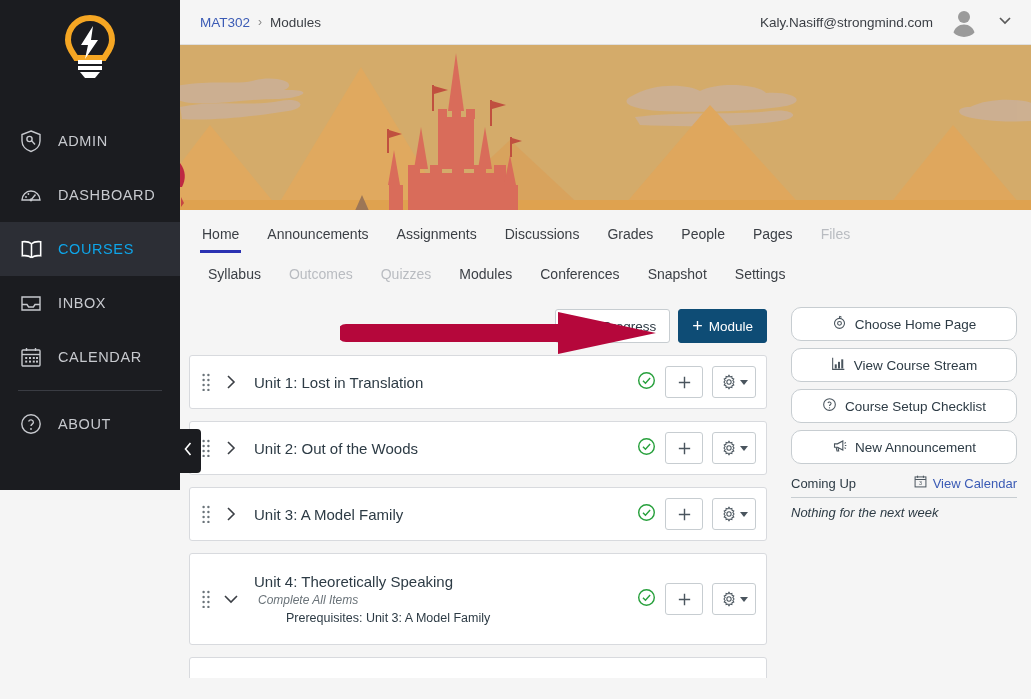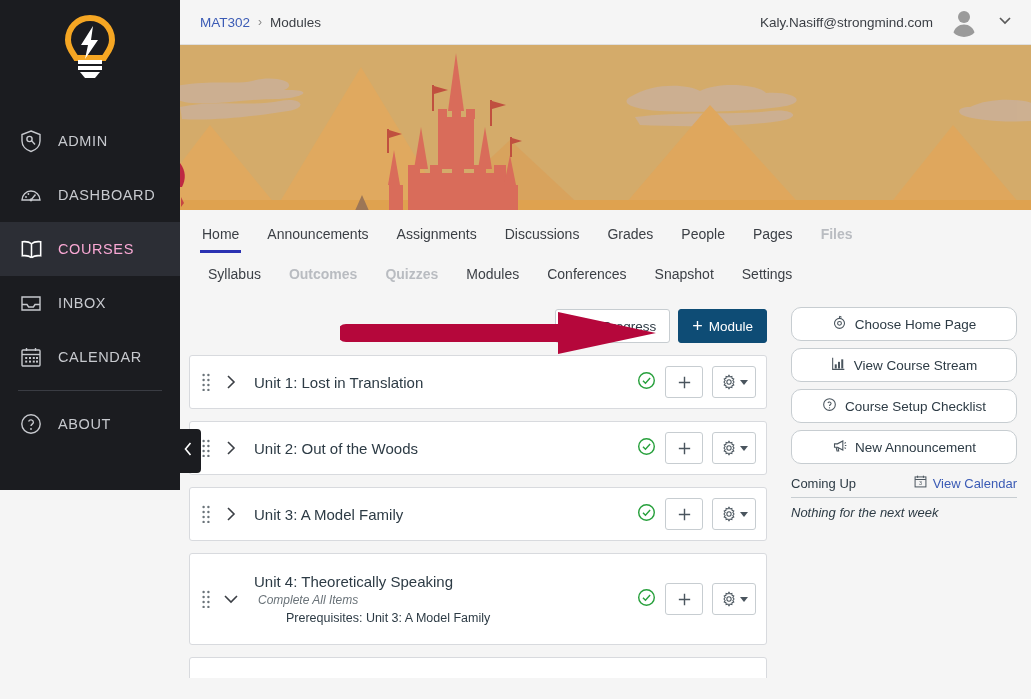--- a/index.html
+++ b/index.html
@@ -24,21 +24,21 @@
   }
   .nav-list { margin-top: 14px; }
   .nav-item {
     display: flex; align-items: center;
     height: 54px;
     padding-left: 16px;
     color: #c7c9ce;
     cursor: pointer;
     user-select: none;
   }
-  .nav-item.active { background: #2c2e35; color: #f9a8d4; }
+  .nav-item.active { background: #2c2e35; color: #0ea5e9; }
   .nav-item .nav-ico {
     width: 30px; height: 30px;
     display: flex; align-items: center; justify-content: center;
     margin-right: 12px;
     flex: 0 0 30px;
   }
   .nav-item .nav-ico svg { display:block; }
   .nav-label {
     font-size: 14.5px; letter-spacing: 0.6px;
     font-weight: 400; white-space: nowrap;
@@ -110,21 +110,21 @@
     padding-left: 8px;
     height: 43px;
   }
   .tab {
     font-size: 14px; color: #3b3f45;
     padding: 0 14px 11px 14px;
     cursor: pointer;
     position: relative;
     white-space: nowrap;
   }
-  .tab.disabled { color: #b9bcc1; cursor: default; font-weight: bold; }
+  .tab.disabled { color: #b9bcc1; cursor: default; }
   .tab.active::after {
     content: ""; position: absolute;
     left: 12px; right: 12px; bottom: 0;
     height: 3px; background: #2b32b2;
   }
   .tabrow.row2 { height: 40px; padding-left: 14px; }
 
   
   .main {
     display: flex;

